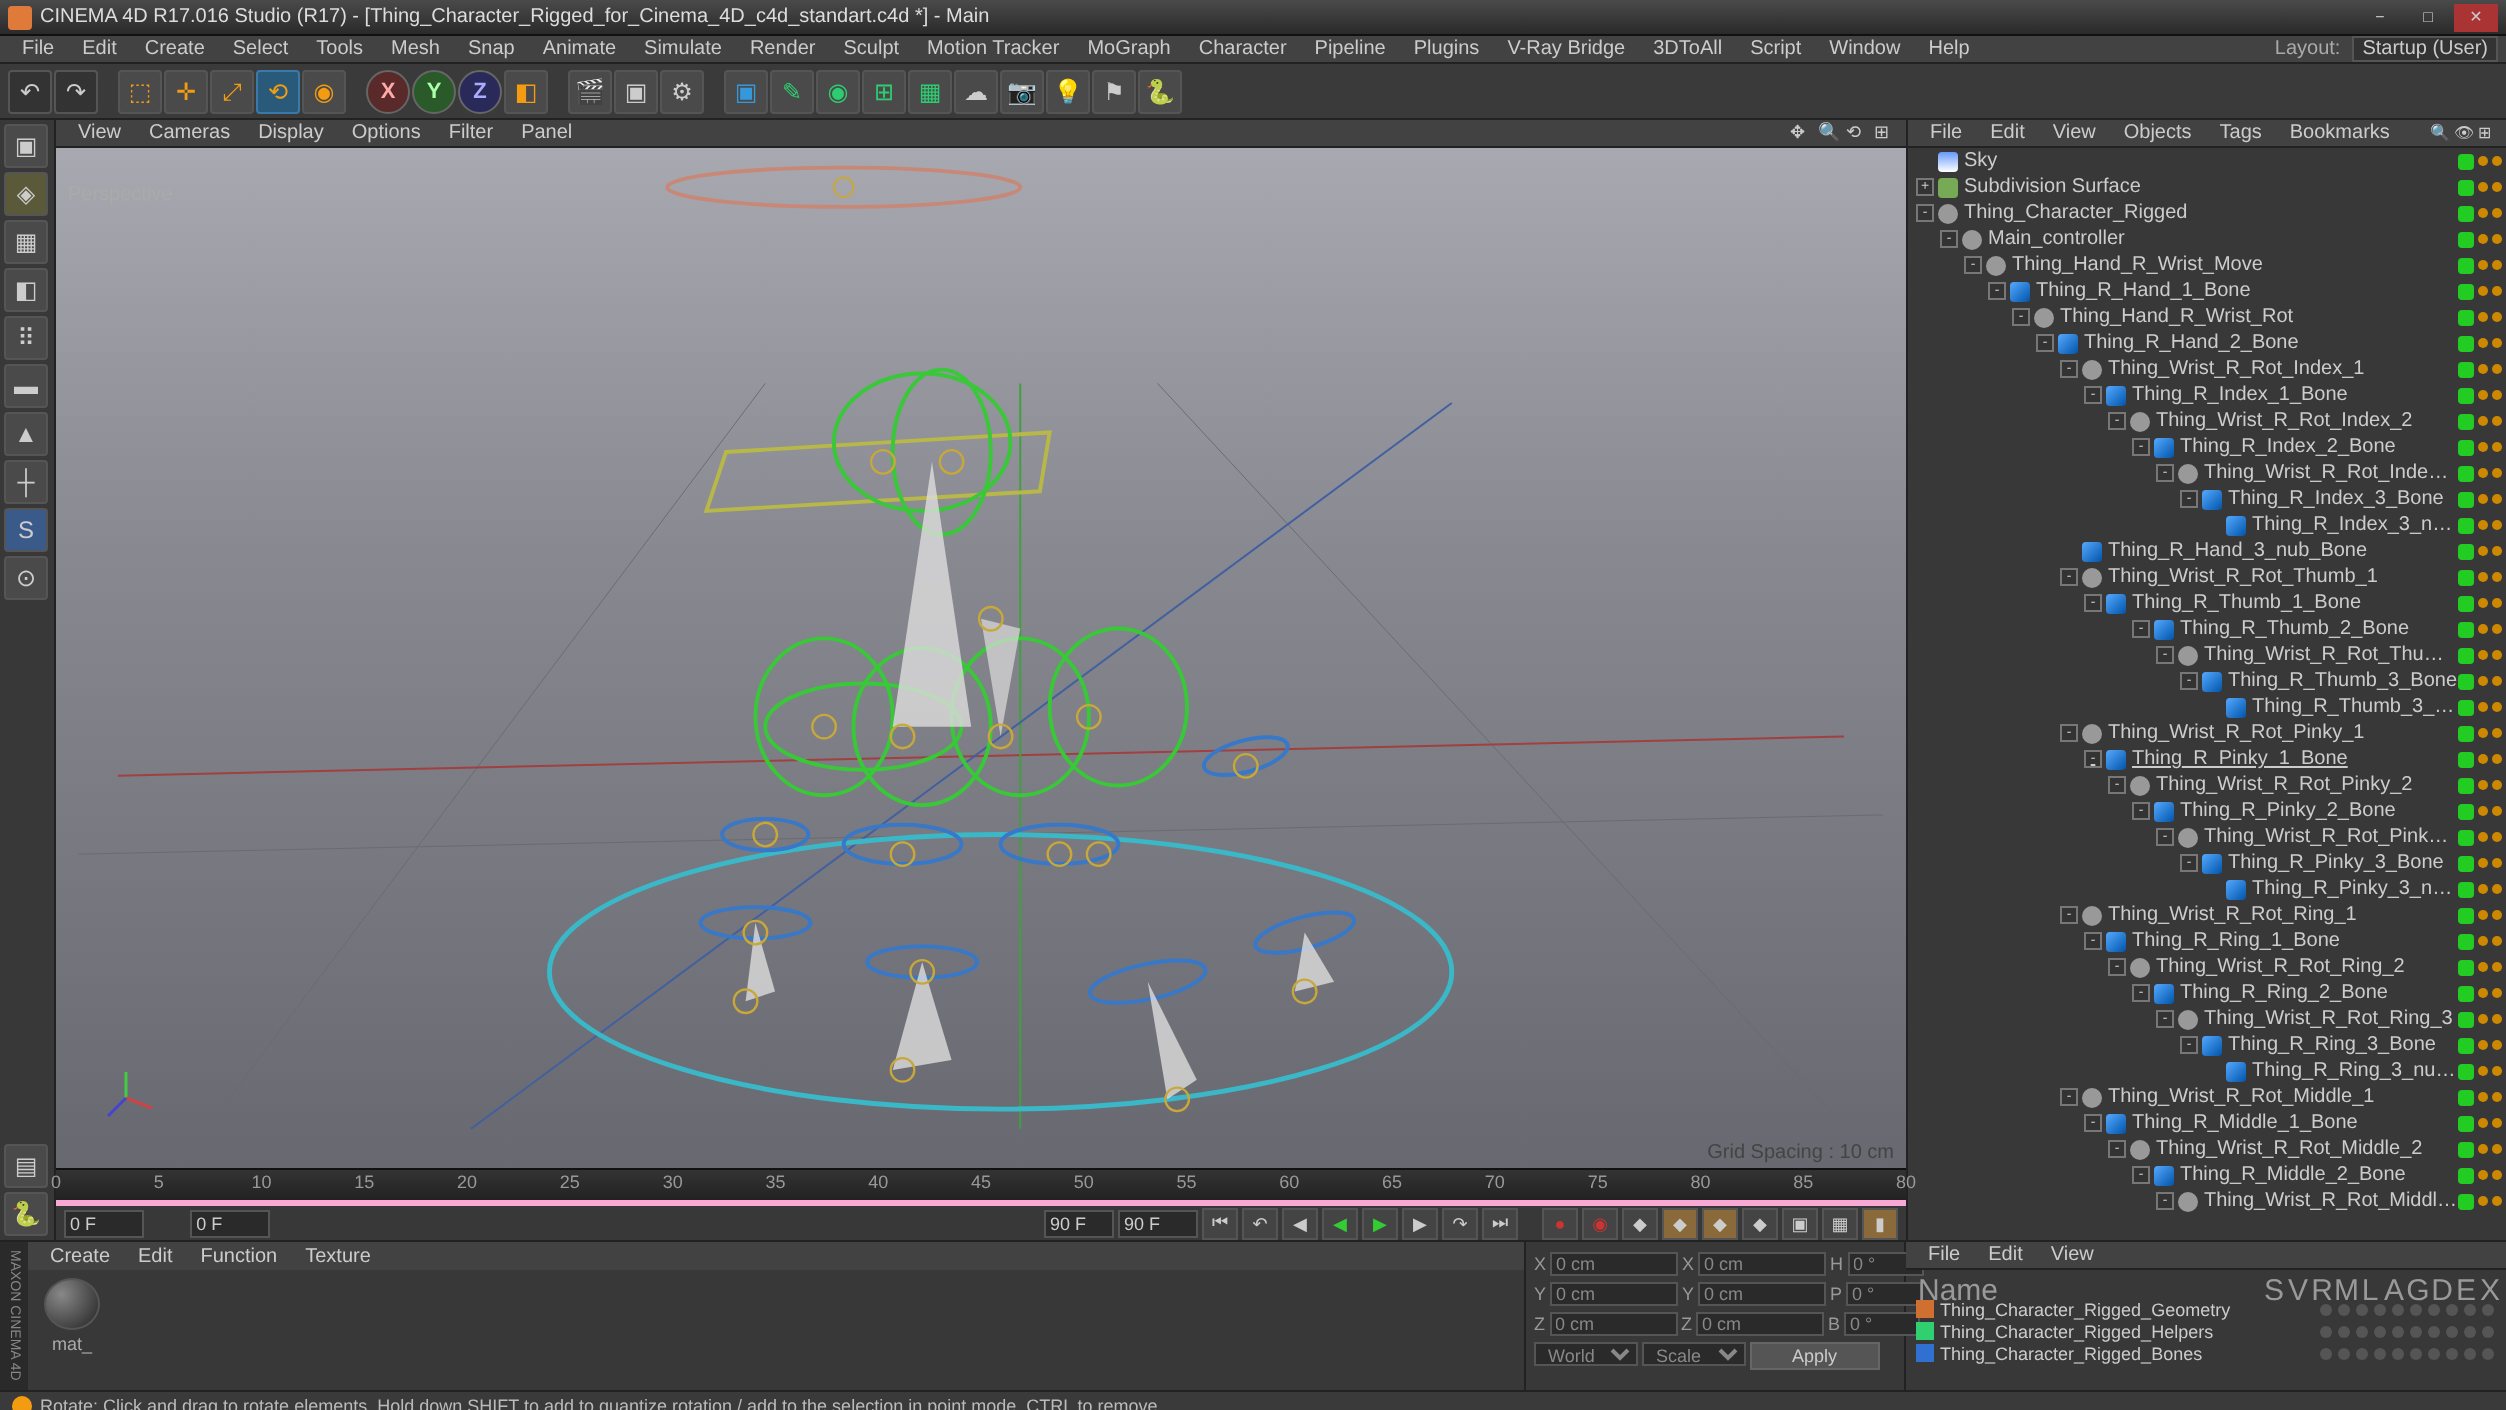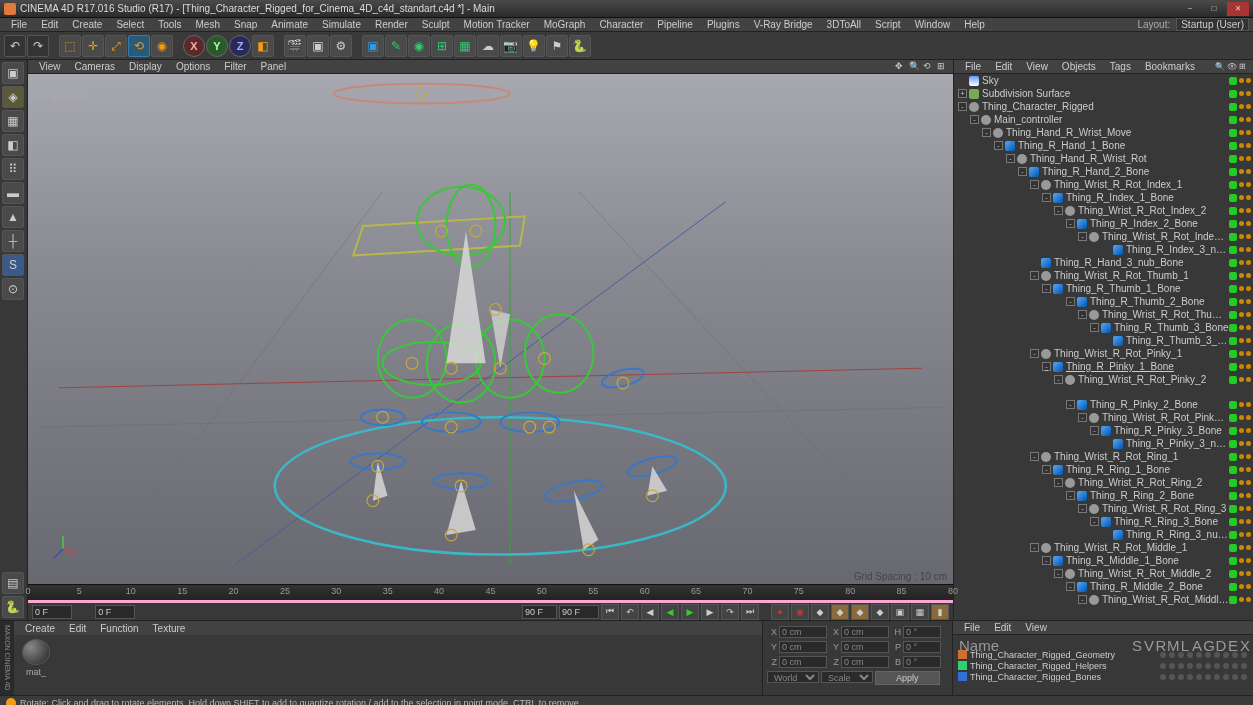--- a/index.html
+++ b/index.html
@@ -90,21 +90,21 @@
 .mat-menu .item { padding: 0 7px; font-size: 10px; }
 .mat-content { padding: 4px; display: flex; gap: 4px; }
 .sidebar-logo { width: 14px; writing-mode: vertical-rl; font-size: 7px; color: #888; display: flex; align-items: center; justify-content: center; background: #2a2a2a; }
 .mat-swatch { width: 36px; height: 38px; display: flex; flex-direction: column; align-items: center; }
 .mat-ball { width: 28px; height: 28px; background: radial-gradient(circle at 30% 30%, #888, #222); border-radius: 50%; border: 1px solid #555;}
 .mat-label { font-size: 9px; color: #aaa; margin-top: 2px;}
 
 .coord-panel { width: 190px; border-right: 1px solid #222; padding: 4px; }
 .coord-row { display: flex; align-items: center; gap: 2px; margin-bottom: 2px; height: 13px;}
 .coord-label { width: 10px; font-size: 9px; color: #999; text-align: right;}
-.coord-field { background: #2a2a2a; border: 1px solid #555; height: 12px; width: 48px; font-size: 9px; color: #888; padding: 0 2px; }
+.coord-field { background: #2a2a2a; border: 1px solid #555; height: 12px; width: 64px; font-size: 9px; color: #888; padding: 0 2px; }
 .coord-apply { background: #555; border: 1px solid #666; height: 14px; padding: 0 20px; font-size: 9px; color: #ccc; margin-top: 2px;}
 
 .layer-panel { width: 300px; }
 .layer-content { padding: 2px; }
 .layer-header { display: flex; font-size: 15px; color: #999; height: 12px; align-items: flex-start;}
 .layer-header .name { flex: 1; padding-left: 4px;}
 .layer-header .col { width: 12px; text-align: center; }
 .layer-row { display: flex; align-items: center; height: 11px; font-size: 9px; }
 .layer-swatch { width: 9px; height: 9px; margin: 0 3px;}
 .layer-row .name { flex: 1; overflow: hidden;}
@@ -493,20 +493,30 @@
         <div class="om-row" style="padding-left: 124px;">
           <span class="om-expand">-</span>
           <span class="om-obj-icon null"></span>
           <span class="om-name">Thing_Wrist_R_Rot_Index_3</span>
           <span class="om-tags">
             <span class="om-tag vis"></span>
             <span class="om-tag dot1"></span>
             <span class="om-tag dot2"></span>
           </span>
         </div>
+        <div class="om-row" style="padding-left: 136px;">
+          <span class="om-expand">-</span>
+          <span class="om-obj-icon joint"></span>
+          <span class="om-name">Thing_R_Index_3_Bone</span>
+          <span class="om-tags">
+            <span class="om-tag vis"></span>
+            <span class="om-tag dot1"></span>
+            <span class="om-tag dot2"></span>
+          </span>
+        </div>
         <div class="om-row" style="padding-left: 148px;">
           <span style="width: 11px; display: inline-block;"></span>
           <span class="om-obj-icon joint"></span>
           <span class="om-name">Thing_R_Index_3_nub_Bone</span>
           <span class="om-tags">
             <span class="om-tag vis"></span>
             <span class="om-tag dot1"></span>
             <span class="om-tag dot2"></span>
           </span>
         </div>
@@ -603,21 +613,21 @@
         <div class="om-row" style="padding-left: 100px;">
           <span class="om-expand">-</span>
           <span class="om-obj-icon null"></span>
           <span class="om-name">Thing_Wrist_R_Rot_Pinky_2</span>
           <span class="om-tags">
             <span class="om-tag vis"></span>
             <span class="om-tag dot1"></span>
             <span class="om-tag dot2"></span>
           </span>
         </div>
-        <div class="om-row" style="padding-left: 112px; margin-top: 12px;">
+        <div class="om-row" style="padding-left: 112px;">
           <span class="om-expand">-</span>
           <span class="om-obj-icon joint"></span>
           <span class="om-name">Thing_R_Pinky_2_Bone</span>
           <span class="om-tags">
             <span class="om-tag vis"></span>
             <span class="om-tag dot1"></span>
             <span class="om-tag dot2"></span>
           </span>
         </div>
         <div class="om-row" style="padding-left: 124px;">

